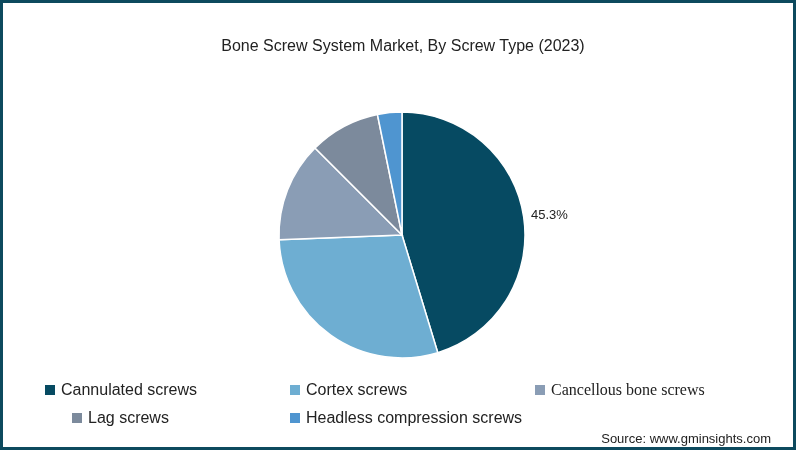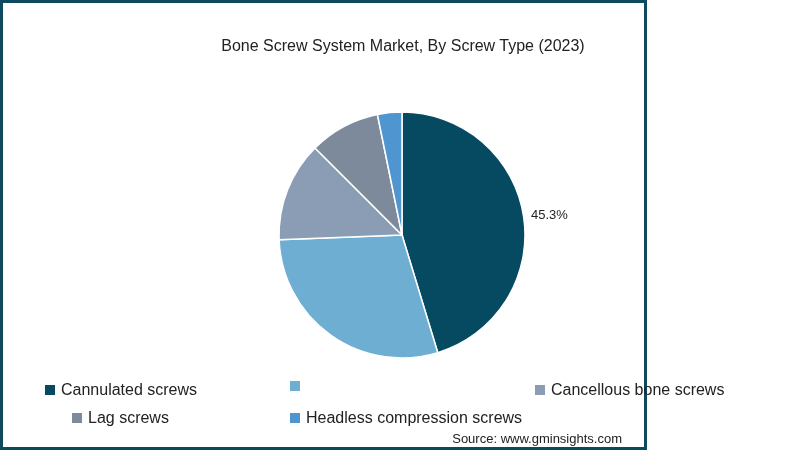--- a/index.html
+++ b/index.html
@@ -1,17 +1,17 @@
 <!DOCTYPE html>
 <html><head>
 <meta charset="utf-8">
 <style>
   html, body { margin: 0; padding: 0; }
   body { width: 800px; height: 450px; overflow: hidden; background: #fff; font-family: "Liberation Sans", "DejaVu Sans", sans-serif; }
-  .frame { position: absolute; left: 0; top: 0; width: 647px; height: 450px; box-sizing: border-box; border: 3px solid #0d4a5e; background: #fff; }
+  .frame { position: absolute; left: 0; top: 0; width: 796px; height: 450px; box-sizing: border-box; border: 3px solid #0d4a5e; background: #fff; }
   .title { position: absolute; left: 0; width: 800px; top: 34px; text-align: center; font-size: 16px; color: #222; }
   .pie { position: absolute; left: 0; top: 0; }
   .label { position: absolute; font-size: 13px; color: #222; }
   .legend { position: absolute; font-size: 16px; color: #222; }
   .legend-item { position: absolute; display: flex; align-items: center; white-space: nowrap; margin-top: 12px; }
   .swatch { width: 10px; height: 10px; margin-right: 6px; display: inline-block; }
   .source { position: absolute; right: 22px; top: 428px; font-size: 13px; color: #222; }
 </style>
 </head>
 <body>
@@ -29,22 +29,23 @@
 
   <div class="label" style="left:528px; top:204px;">45.3%</div>
 
   <div class="legend">
     <div class="legend-item" style="left:42px; top:366px;">
       <span class="swatch" style="background:#064a62"></span>
       <span>Cannulated screws</span>
     </div>
     <div class="legend-item" style="left:287px; top:366px;">
       <span class="swatch" style="background:#6eaed2"></span>
+      <span>Cortex screws</span>
     </div>
-    <div class="legend-item" style="left:532px; top:366px;">
+    <div class="legend-item" style="left:532px; top:366px;font-family:Liberation Serif, serif;">
       <span class="swatch" style="background:#8a9db5"></span>
       <span>Cancellous bone screws</span>
     </div>
     <div class="legend-item" style="left:42px; top:394px;padding-left:27px;">
       <span class="swatch" style="background:#7c8a9c"></span>
       <span>Lag screws</span>
     </div>
     <div class="legend-item" style="left:287px; top:394px;">
       <span class="swatch" style="background:#4f95d0"></span>
       <span>Headless compression screws</span>

